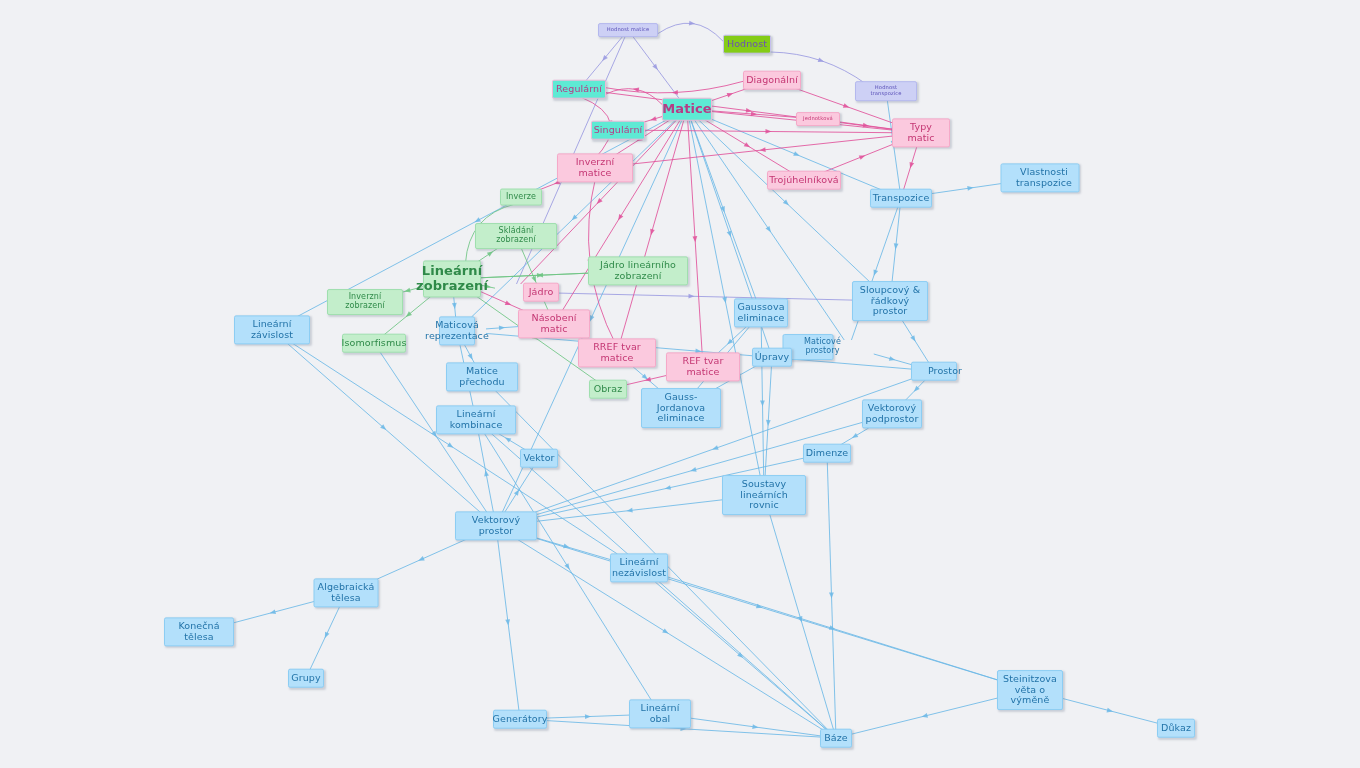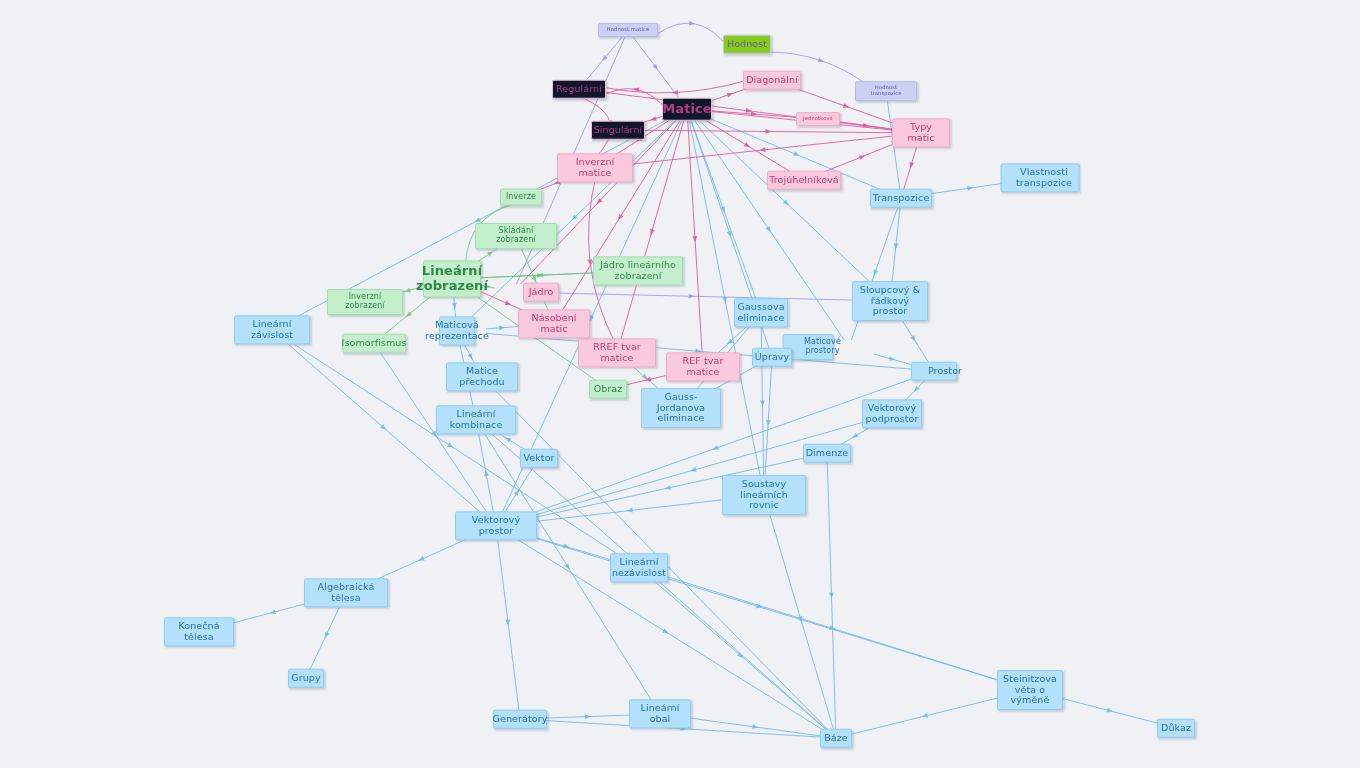--- a/index.html
+++ b/index.html
@@ -20,21 +20,21 @@
     border-radius:2px;
     padding:3px 6px;
     white-space:pre-line;
     letter-spacing:.1px;
     box-shadow:1.5px 1.5px 2px rgba(120,130,150,.30);
     transform:translate(-50%,-50%);
   }
   
   .n-blue   {background:#b3e0fb;border:1px solid #8ccdf3;color:#2273a8;}
   .n-pink   {background:#fbc9de;border:1px solid #f5a9c8;color:#c43673;}
-  .n-pinkL  {background:#0f172a;border:1px solid #eeb9d8;color:#b63b86;}
+  .n-pinkL  {background:#5eead4;border:1px solid #eeb9d8;color:#b63b86;}
   .n-green  {background:#c3eecb;border:1px solid #9fdfae;color:#2f8a49;}
   .n-purple {background:#cdd0f5;border:1px solid #b4b8ee;color:#5a50b8;}
   .n-purpleL{background:#84cc16;border:1px solid #c5bfee;color:#6b51b5;}
   .big{font-size:13px;font-weight:bold;}
   .med{font-size:9.5px;}
   .sml{font-size:8px;}
   .xs {font-size:5.2px;}
 </style>
 </head>
 <body style="background: rgb(240, 241, 244);">
@@ -243,21 +243,21 @@
     <div class="node n-pink xs" style="left: 818px; top: 119px; width: 44px; min-height: 11px;">Jednotková</div>
     <div class="node n-pinkL med" style="left: 618px; top: 130px; width: 54px; min-height: 16px;">Singulární</div>
     <div class="node n-pink med" style="left: 921px; top: 133px; width: 58px; min-height: 16px;">Typy matic</div>
     <div class="node n-pink med" style="left: 595px; top: 168px; width: 76px; min-height: 16px;">Inverzní matice</div>
     <div class="node n-blue med" style="left: 1040px; top: 178px; width: 79px; min-height: 26px; padding-left: 14px;">Vlastnosti
 transpozice</div>
     <div class="node n-pink med" style="left: 804px; top: 180px; width: 74px; min-height: 16px;">Trojúhelníková</div>
     <div class="node n-blue med" style="left: 901px; top: 198px; width: 62px; min-height: 16px;">Transpozice</div>
     <div class="node n-green sml" style="left: 521px; top: 197px; width: 42px; min-height: 14px;">Inverze</div>
     <div class="node n-green sml" style="left: 516px; top: 236px; width: 82px; min-height: 14px;">Skládání zobrazení</div>
-    <div class="node n-green med" style="left: 638px; top: 271px; width: 90px; min-height: 28px;">Jádro lineárního
+    <div class="node n-green med" style="left: 638px; top: 271px; width: 100px; min-height: 28px;">Jádro lineárního
 zobrazení</div>
     <div class="node n-green big" style="left: 452px; top: 279px; width: 58px; min-height: 32px;">Lineární
 zobrazení</div>
     <div class="node n-pink med" style="left: 541px; top: 292px; width: 36px; min-height: 16px;">Jádro</div>
     <div class="node n-green sml" style="left: 365px; top: 302px; width: 76px; min-height: 14px;">Inverzní zobrazení</div>
     <div class="node n-blue med" style="left: 761px; top: 313px; width: 54px; min-height: 26px;">Gaussova
 eliminace</div>
     <div class="node n-blue med" style="left: 890px; top: 301px; width: 76px; min-height: 28px;">Sloupcový &amp;
 řádkový prostor</div>
     <div class="node n-blue med" style="left: 272px; top: 330px; width: 76px; min-height: 16px;">Lineární závislost</div>
@@ -277,21 +277,21 @@
     <div class="node n-blue med" style="left: 892px; top: 414px; width: 60px; min-height: 28px;">Vektorový
 podprostor</div>
     <div class="node n-blue med" style="left: 476px; top: 420px; width: 80px; min-height: 16px;">Lineární kombinace</div>
     <div class="node n-blue med" style="left: 827px; top: 453px; width: 48px; min-height: 16px;">Dimenze</div>
     <div class="node n-blue med" style="left: 539px; top: 458px; width: 38px; min-height: 16px;">Vektor</div>
     <div class="node n-blue med" style="left: 764px; top: 495px; width: 84px; min-height: 28px;">Soustavy
 lineárních rovnic</div>
     <div class="node n-blue med" style="left: 496px; top: 526px; width: 82px; min-height: 16px;">Vektorový prostor</div>
     <div class="node n-blue med" style="left: 639px; top: 568px; width: 58px; min-height: 28px;">Lineární
 nezávislost</div>
-    <div class="node n-blue med" style="left: 346px; top: 593px; width: 84px; min-height: 16px;">Algebraická tělesa</div>
+    <div class="node n-blue med" style="left: 346px; top: 593px; width: 65px; min-height: 16px;">Algebraická tělesa</div>
     <div class="node n-blue med" style="left: 199px; top: 632px; width: 70px; min-height: 16px;">Konečná tělesa</div>
     <div class="node n-blue med" style="left: 306px; top: 678px; width: 36px; min-height: 16px;">Grupy</div>
     <div class="node n-blue med" style="left: 1030px; top: 690px; width: 66px; min-height: 28px;">Steinitzova
 věta o výměně</div>
     <div class="node n-blue med" style="left: 520px; top: 719px; width: 54px; min-height: 16px;">Generátory</div>
     <div class="node n-blue med" style="left: 660px; top: 714px; width: 62px; min-height: 16px;">Lineární obal</div>
     <div class="node n-blue med" style="left: 836px; top: 738px; width: 32px; min-height: 16px;">Báze</div>
     <div class="node n-blue med" style="left: 1176px; top: 728px; width: 38px; min-height: 16px;">Důkaz</div>
   </div>
 

